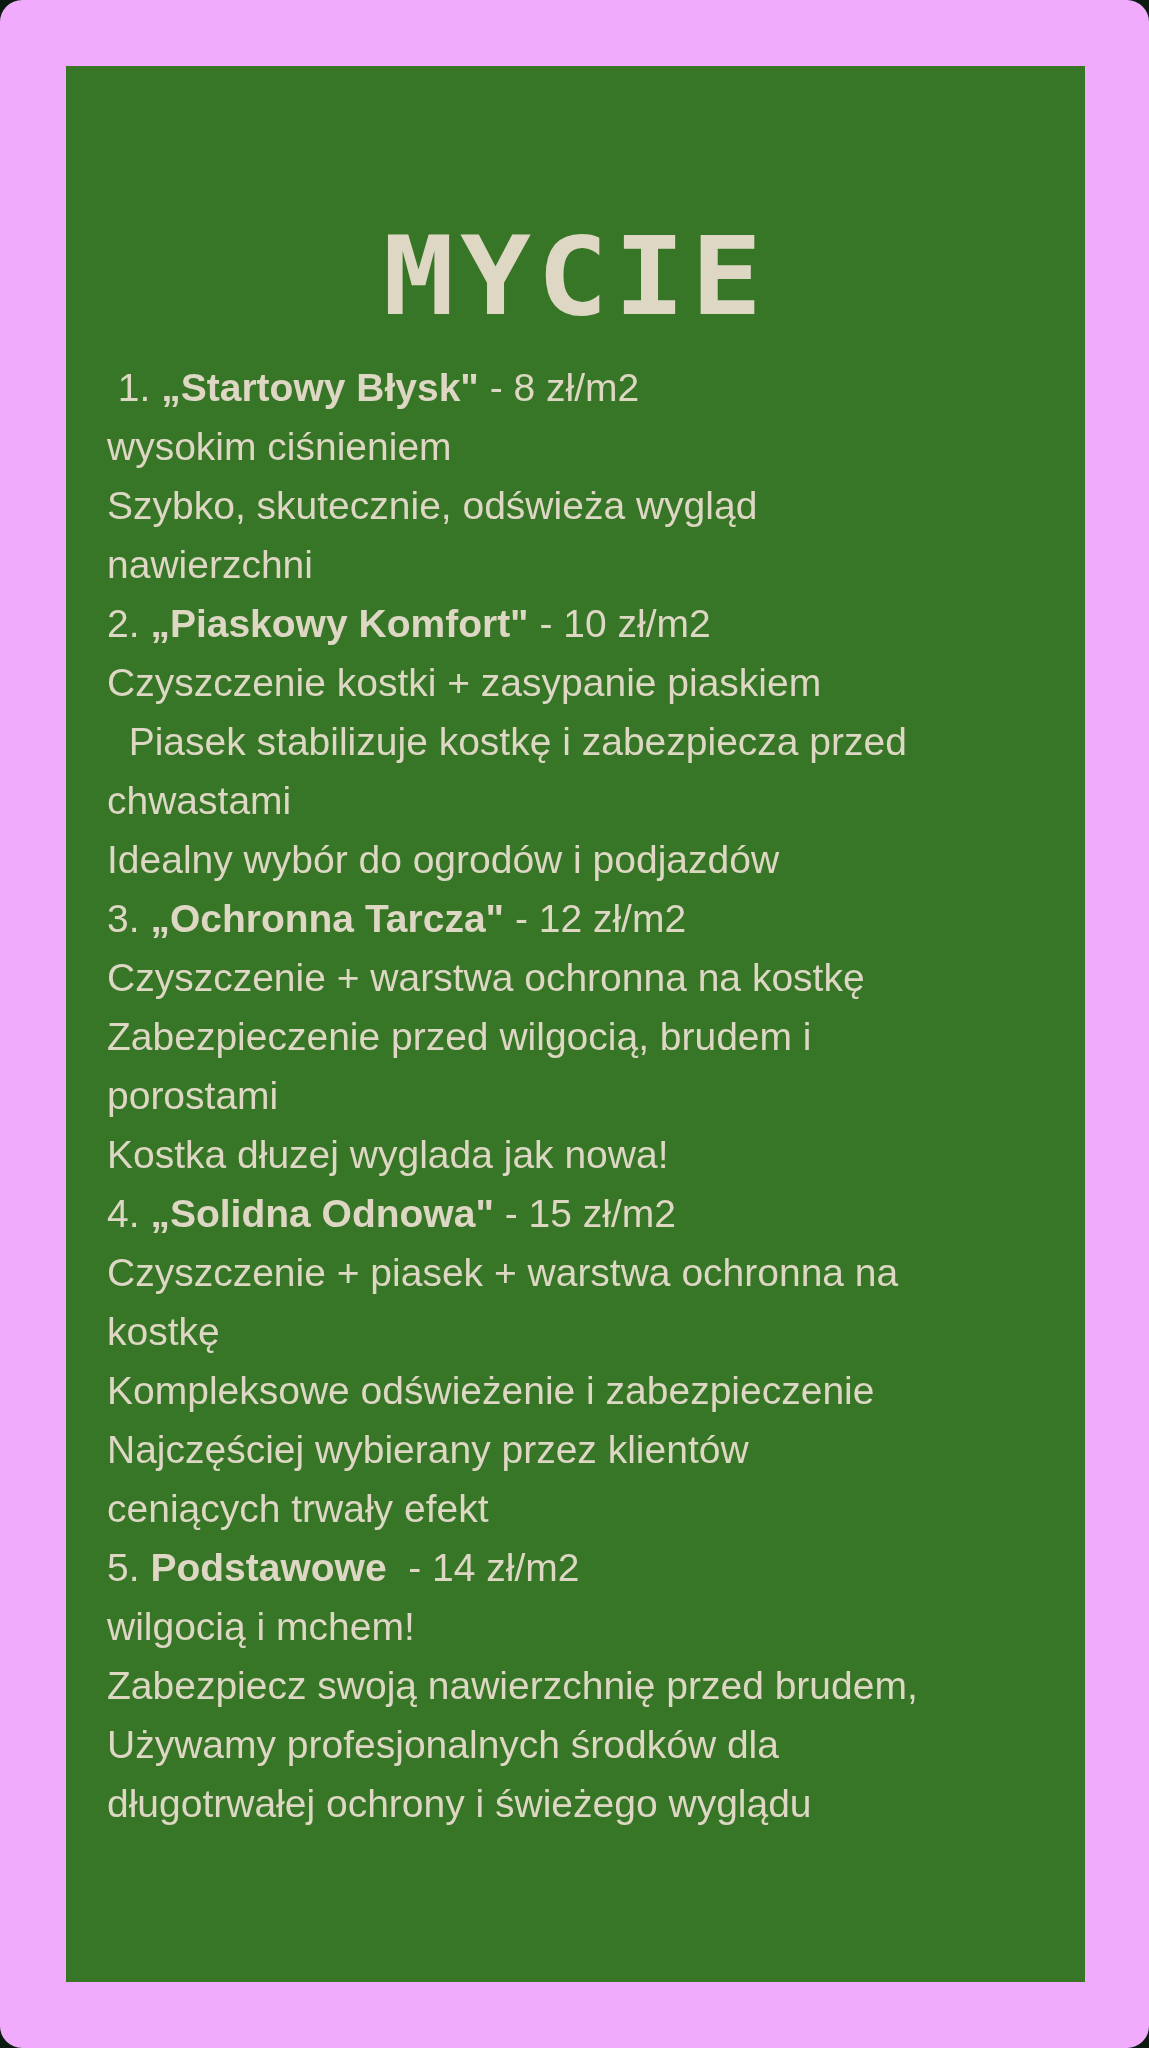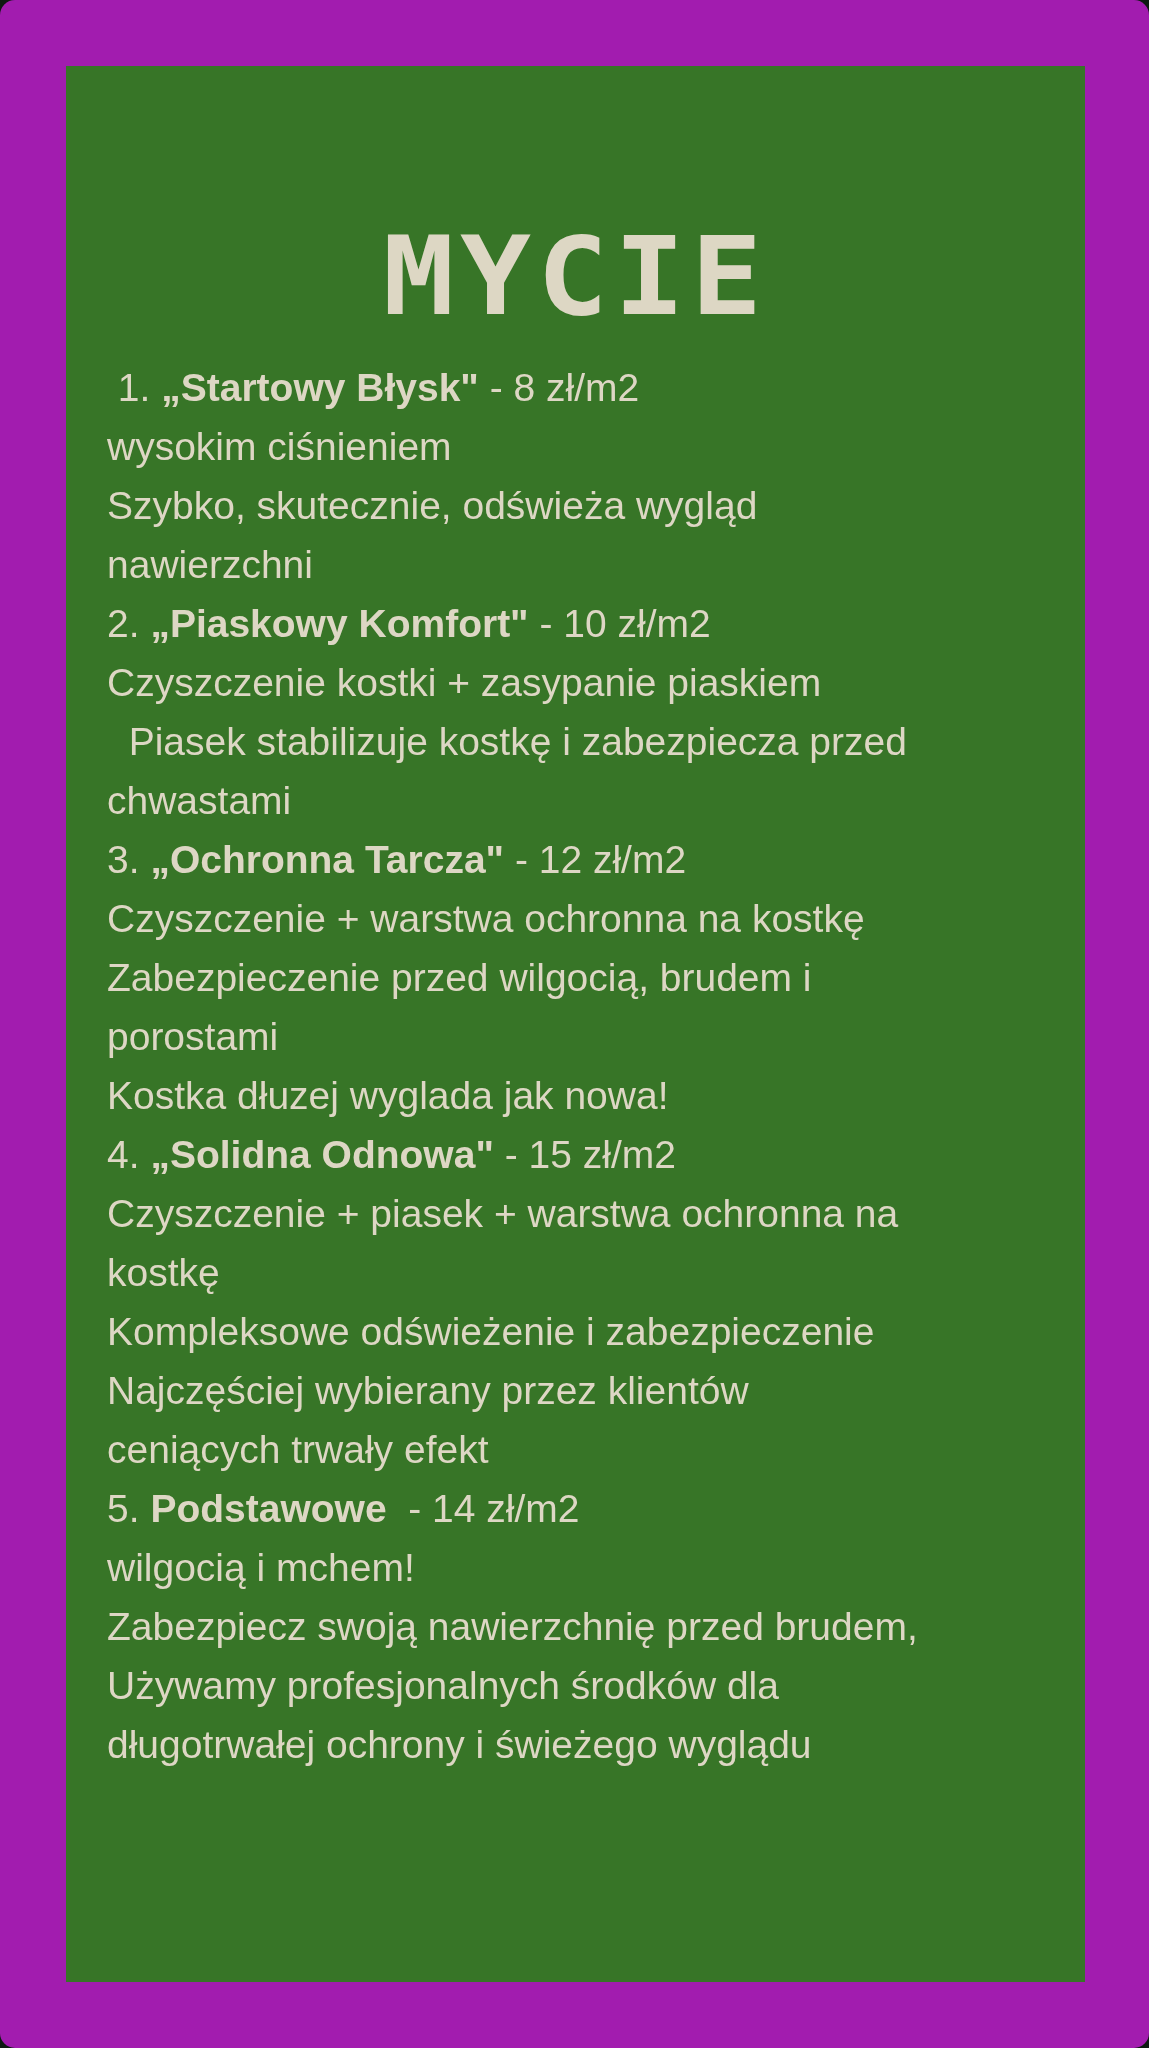--- a/index.html
+++ b/index.html
@@ -10,22 +10,22 @@
     body {
       width: 1149px;
       height: 2048px;
       overflow: hidden;
     }
     .frame {
       position: absolute;
       left: 0; top: 0;
       width: 1149px;
       height: 2048px;
-      background: #a21caf;
-      border-radius: 15px;
+      background: #f0abfc;
+      border-radius: 22px;
       overflow: hidden;
     }
     .panel {
       position: absolute;
       left: 66px;
       top: 66px;
       width: 1019px;
       height: 1916px;
       background: #377527;
     }
@@ -79,20 +79,21 @@
         <span class="line">wysokim ciśnieniem</span>
         <span class="line">Szybko, skutecznie, odświeża wygląd</span>
         <span class="line">nawierzchni</span>
       </div>
 
       <div>
         <span class="line heading"><span class="num">2.</span> <b>„Piaskowy Komfort"</b><span class="price"> - 10 zł/m2</span></span>
         <span class="line">Czyszczenie kostki + zasypanie piaskiem</span>
         <span class="line">  Piasek stabilizuje kostkę i zabezpiecza przed</span>
         <span class="line">chwastami</span>
+        <span class="line">Idealny wybór do ogrodów i podjazdów</span>
       </div>
 
       <div>
         <span class="line heading"><span class="num">3.</span> <b>„Ochronna Tarcza"</b><span class="price"> - 12 zł/m2</span></span>
         <span class="line">Czyszczenie + warstwa ochronna na kostkę</span>
         <span class="line">Zabezpieczenie przed wilgocią, brudem i</span>
         <span class="line">porostami</span>
         <span class="line">Kostka dłuzej wyglada jak nowa!</span>
       </div>
 

